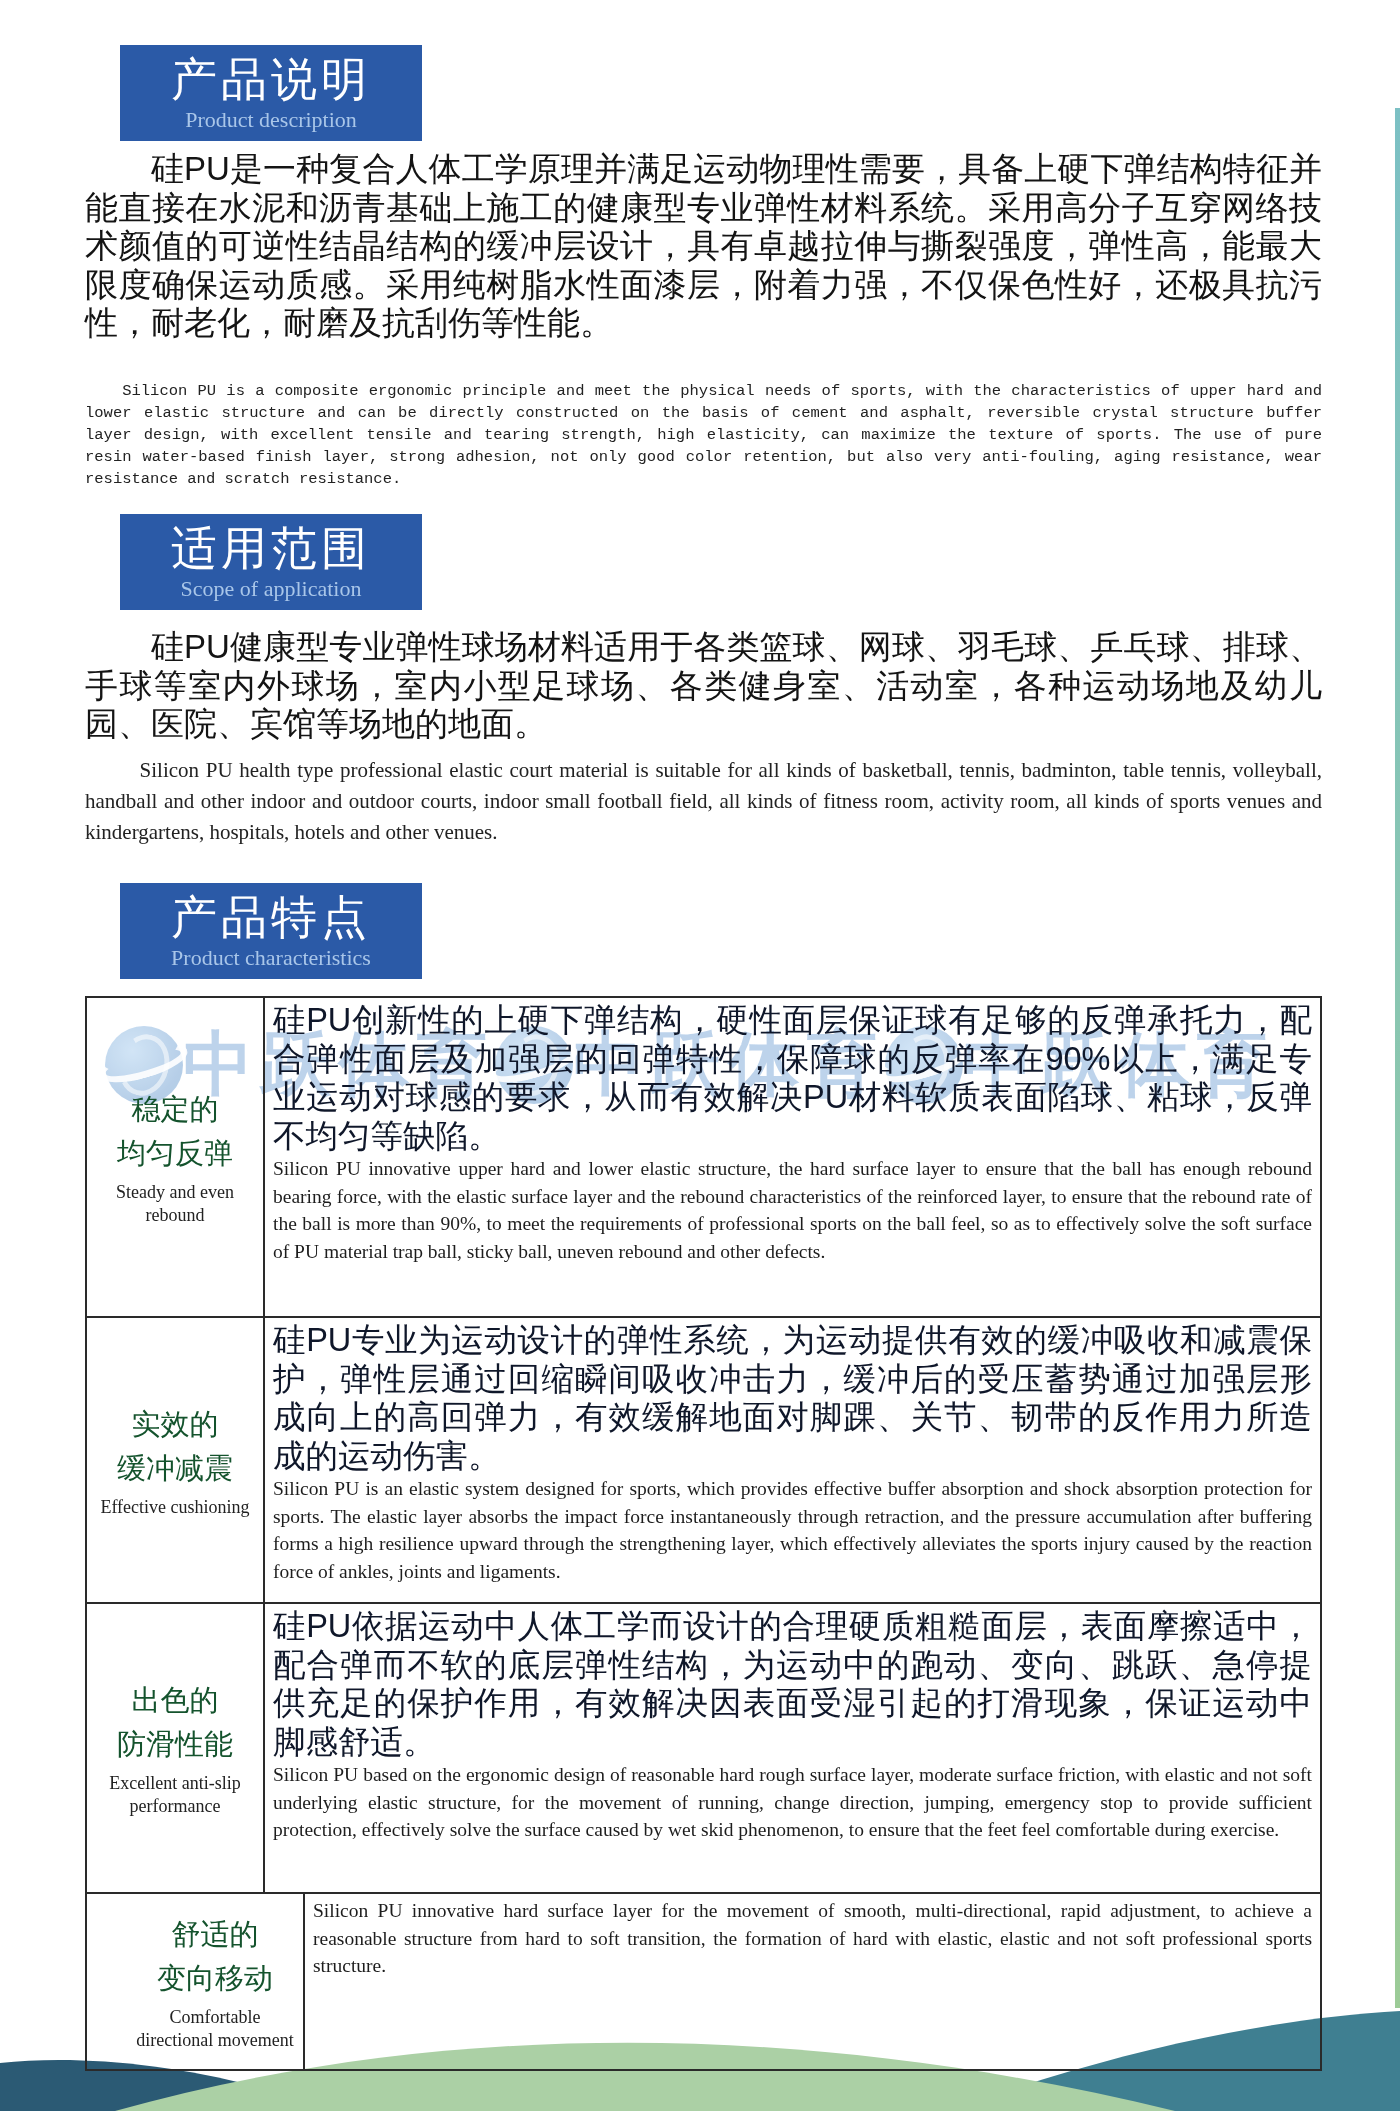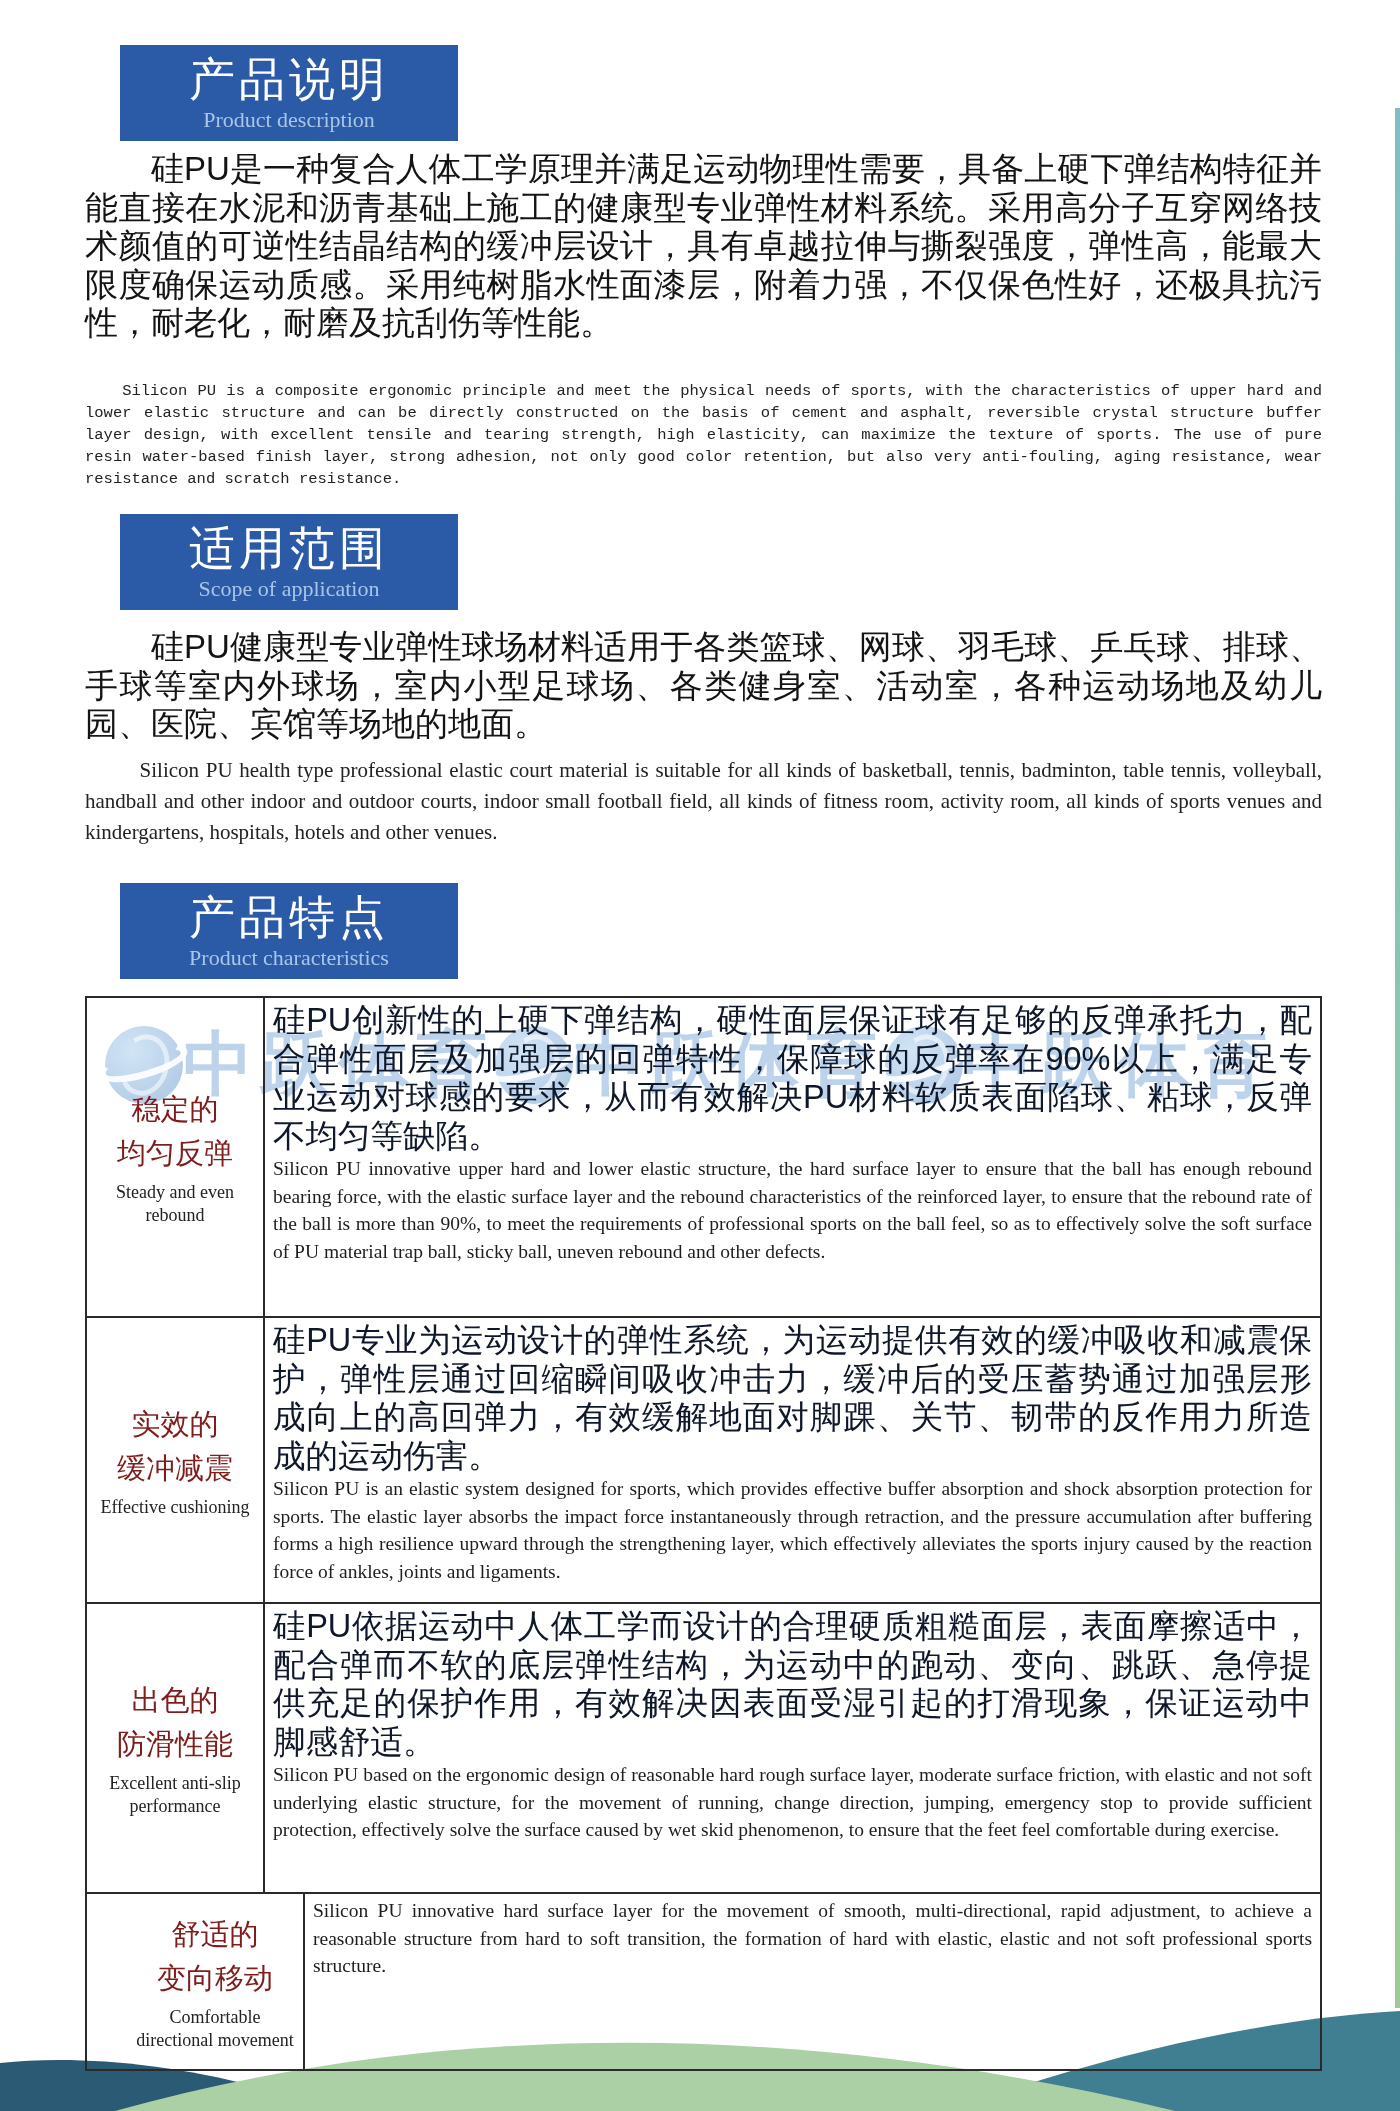--- a/index.html
+++ b/index.html
@@ -3,21 +3,21 @@
 <meta charset="utf-8">
 <style>
   html,body{margin:0;padding:0;background:#e8e8e8;}
   .page{
     position:relative;width:1400px;height:2111px;margin:0 auto;
     background:#ffffff;overflow:hidden;
     font-family:"Liberation Sans",sans-serif;color:#1b1b1b;
   }
   
   .badge{
-    position:absolute;left:120px;width:338px;height:96px;
+    position:absolute;left:120px;width:302px;height:96px;
     background:#2b5aa7;text-align:center;box-sizing:border-box;
   }
   .badge-zh{
     margin-top:6px;font-size:46px;line-height:56px;color:#ffffff;
     letter-spacing:4px;font-weight:500;
   }
   .badge-en{
     font-size:22px;line-height:26px;color:#a9c6e9;
     font-family:Liberation Serif, serif;
   }
@@ -44,21 +44,21 @@
     position:absolute;left:85px;top:996px;width:1233px;
     border:2px solid #2a2a2a;background:transparent;z-index:2;
   }
   .feature-row{display:flex;border-bottom:2px solid #2a2a2a;box-sizing:border-box;}
   .feature-row:last-child{border-bottom:none;padding-left:40px;}
   .feature-label{
     width:164px;flex:none;border-right:2px solid #2a2a2a;
     display:flex;flex-direction:column;justify-content:center;align-items:center;
     text-align:center;padding:4px 6px;box-sizing:content-box;
   }
-  .label-zh{font-size:29px;line-height:44px;color:#7f1d1d;}
+  .label-zh{font-size:29px;line-height:44px;color:#14532d;}
   .label-zh span{display:block;}
   .label-en{
     margin-top:6px;font-family:"Liberation Serif",serif;
     font-size:18px;line-height:23px;color:#222;
   }
   .feature-body{flex:1;padding:3px 8px 0 8px;min-width:0;}
   .desc-zh{
     font-size:32.5px;line-height:38.5px;text-align:justify;color:#0f172a;
   }
   .desc-en{

